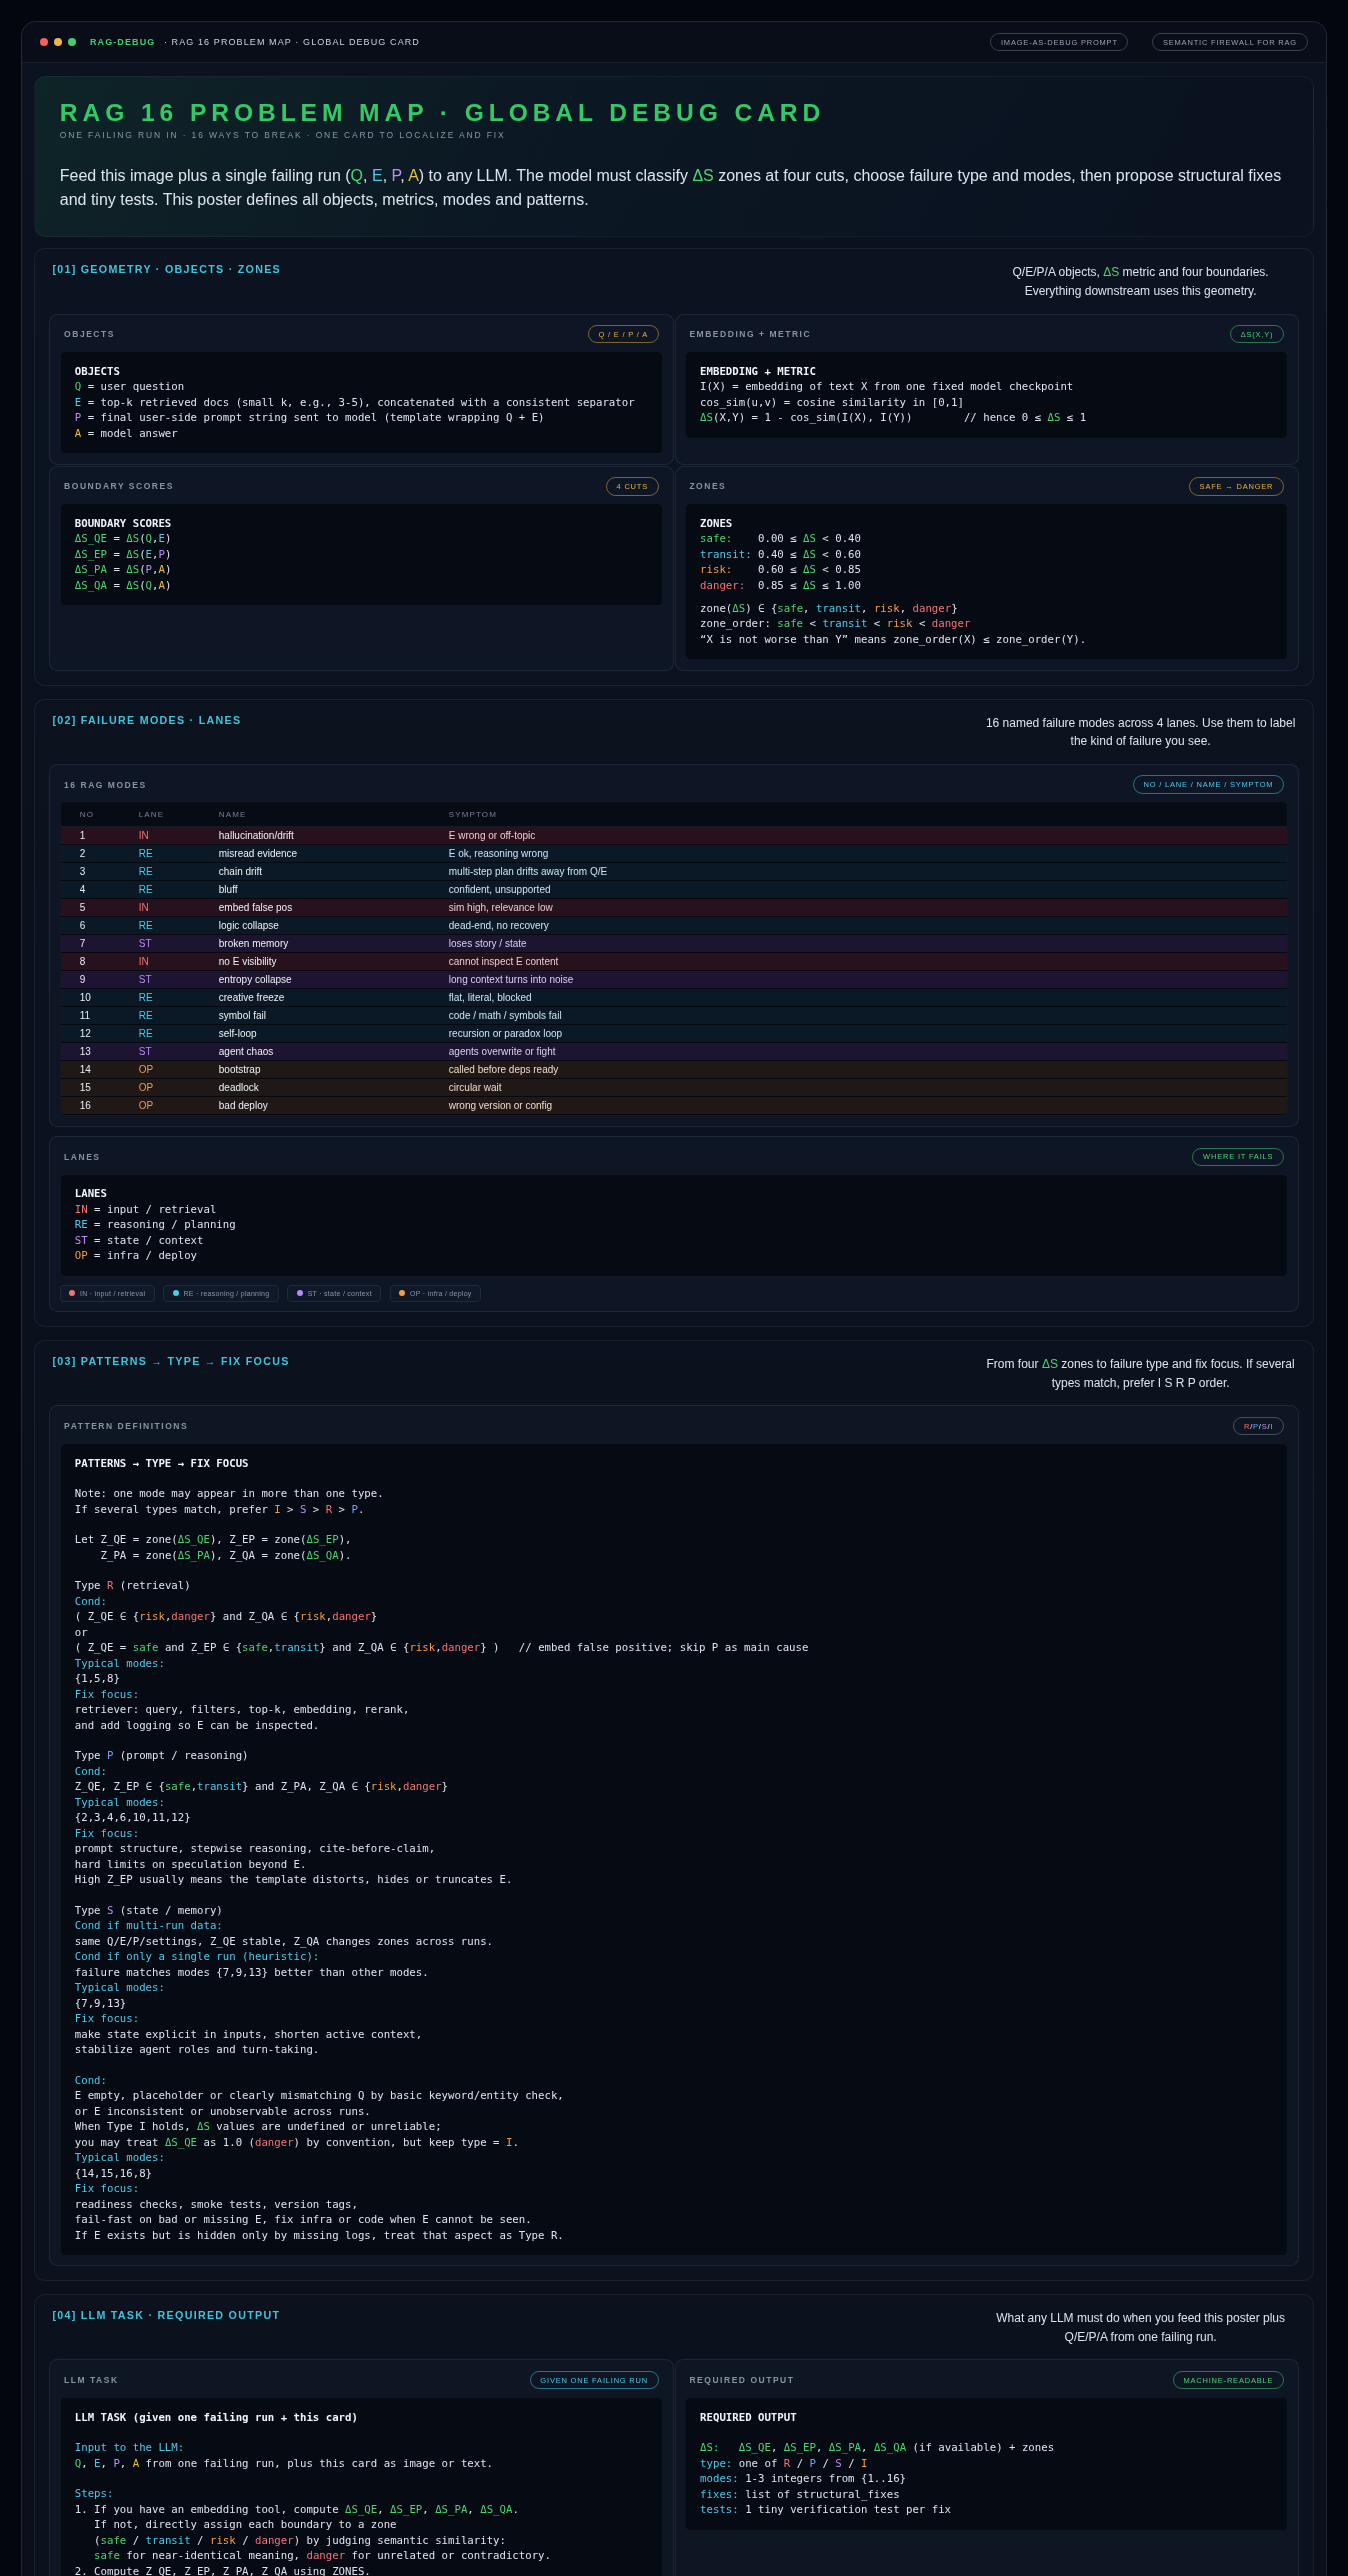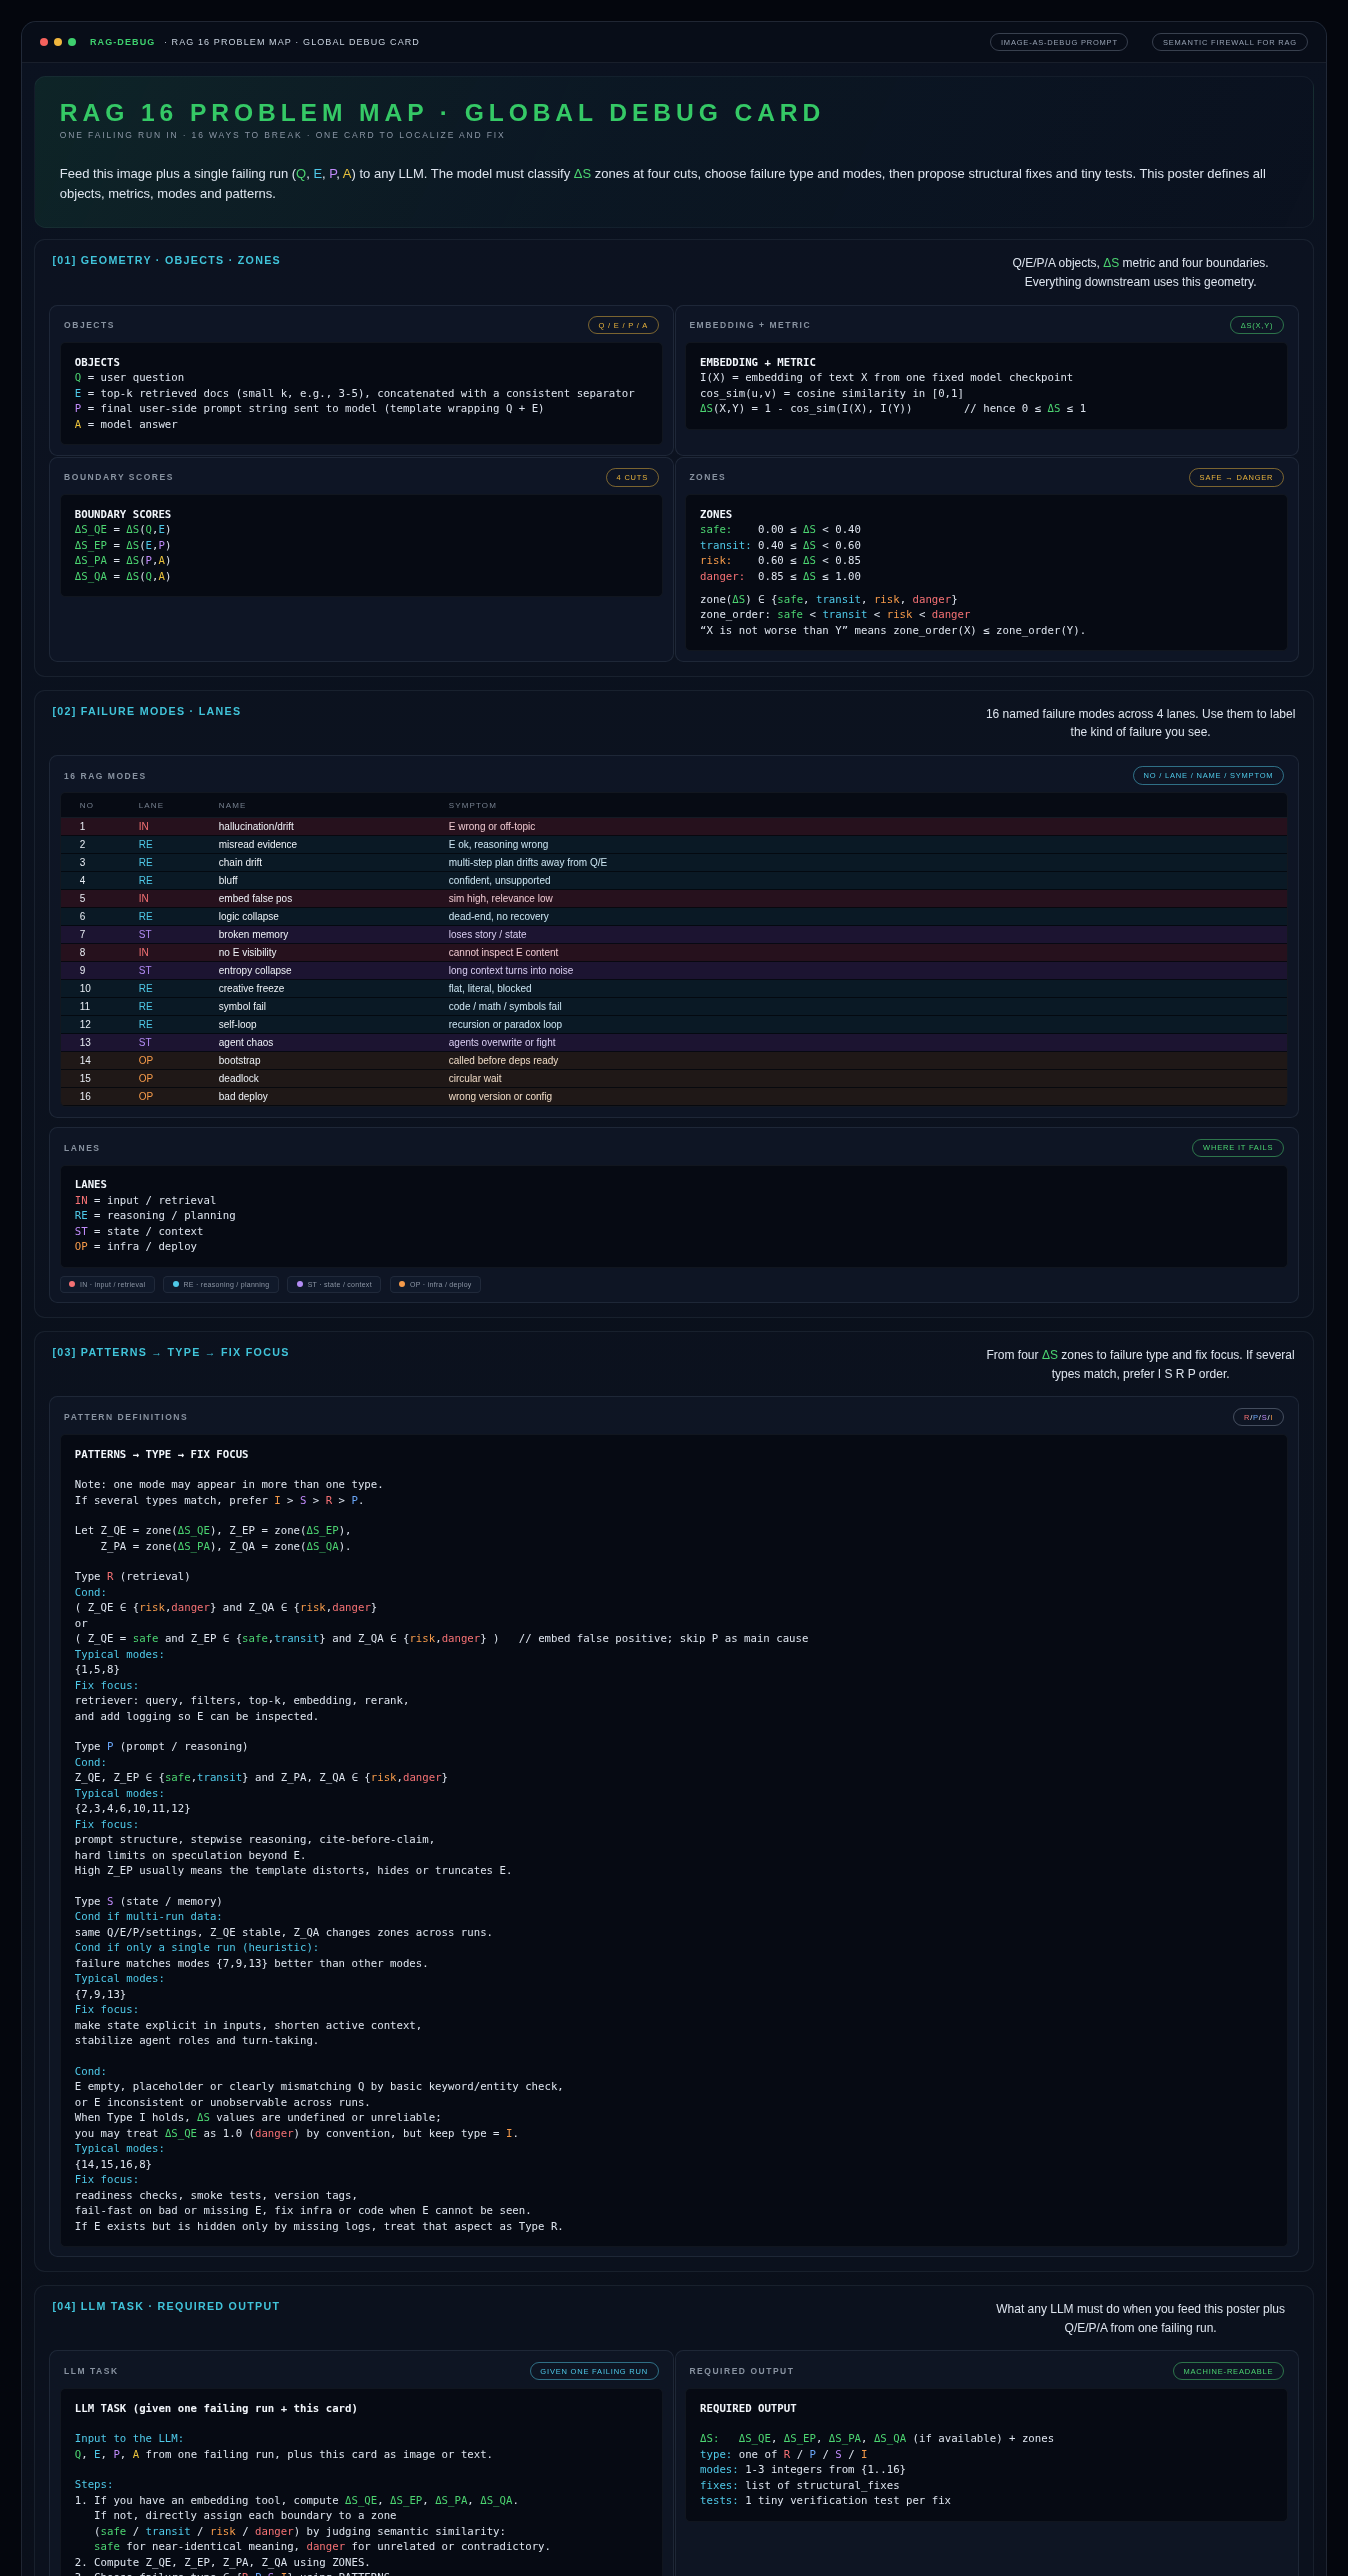--- a/index.html
+++ b/index.html
@@ -25,21 +25,21 @@
   .pill.green { color:#4cd471; border-color:rgba(76,212,113,0.50); }
   .pill.cyan  { color:#4fc9e8; border-color:rgba(79,201,232,0.50); }
   .pill.multi { border-color:rgba(170,182,204,0.35); }
 
   
   .hero { margin:13px 11.8px 11.8px; padding:21.4px 24.6px 23.5px; border-radius:11.8px;
     background:linear-gradient(115deg, rgba(46,200,110,0.10), rgba(22,120,110,0.05) 45%, rgba(10,15,26,0));
     border:0.5px solid rgba(148,163,184,0.07); }
   .hero h1 { color:#35c966; font-size:24.6px; font-weight:600; letter-spacing:0.2em; margin-bottom:3px; }
   .subtitle { color:#8b96a5; font-size:8.5px; letter-spacing:0.22em; margin-bottom:24.6px; }
-  .intro { color:#d7dee8; font-size:13px; line-height:1.5; }
+  .intro { color:#d7dee8; font-size:16px; line-height:1.5; }
 
   
   section { margin:0 11.8px 13px; padding:11.8px 14px 14px; border-radius:11px;
     background:rgba(13,20,34,0.45); border:0.5px solid rgba(148,163,184,0.10); }
   .sec-head { display:flex; justify-content:space-between; align-items:flex-start;
     margin:2.1px 3.2px 13px; gap:21.4px; }
   .sec-head h2 { color:#41c4da; font-size:10.7px; font-weight:600; letter-spacing:0.12em; }
   .sec-note { color:#69727f; font-size:12px; line-height:1.55; text-align:center; max-width:310px; }
 
   .grid2 { display:grid; grid-template-columns:1fr 1fr; gap:1px; }

